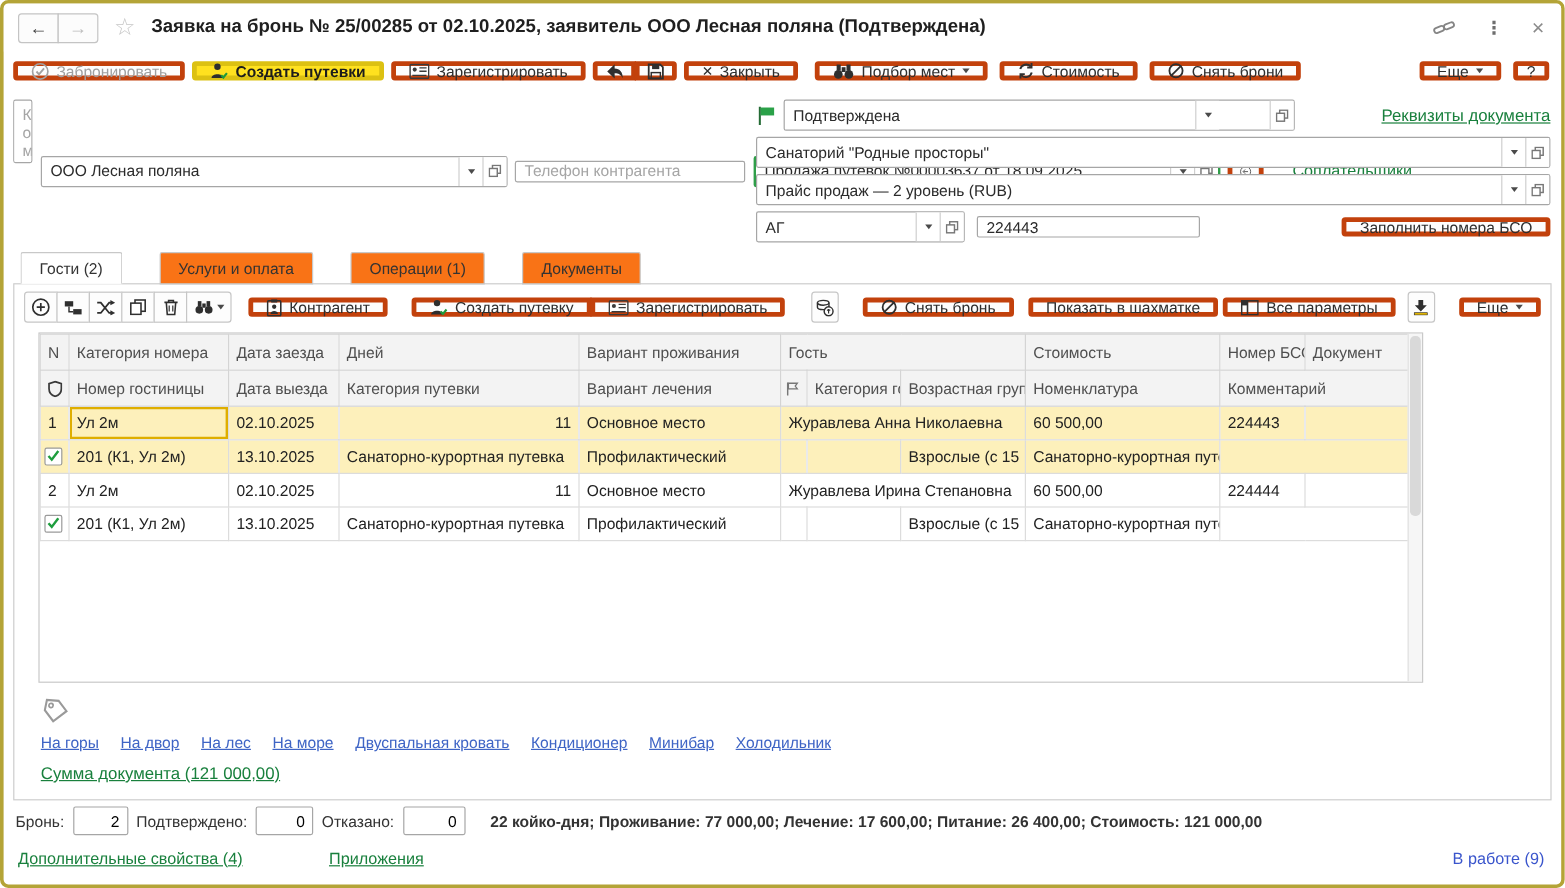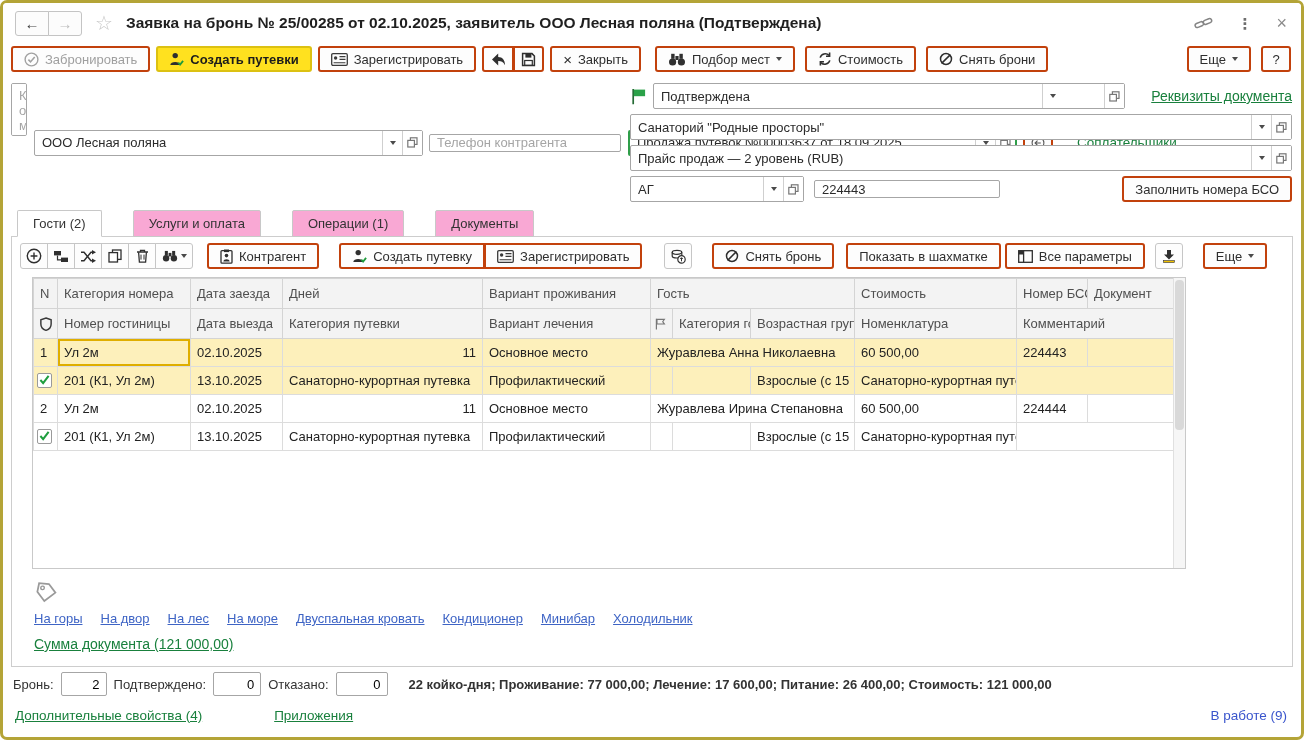--- a/index.html
+++ b/index.html
@@ -15,22 +15,22 @@
   .navbtn { width:34px; height:25px; border:1px solid #c4c4c4; background:#fcfcfc; display:flex; align-items:center; justify-content:center; font-size:15px; }
   .navbtn.back { border-radius:3px 0 0 3px; color:#3c3c3c; }
   .navbtn.fwd  { border-radius:0 3px 3px 0; margin-left:-1px; color:#bcbcbc; }
   .star { color:#c7c7c7; font-size:20px; line-height:1; margin:0 4px; }
   .wtitle { font-weight:bold; font-size:15.5px; color:#1f1f1f; white-space:nowrap; overflow:hidden; flex:1; }
   .title-icons { display:flex; align-items:center; gap:24px; margin-left:12px; }
   .dots { color:#6e6e6e; font-size:15px; font-weight:bold; line-height:1; }
   .xclose { color:#8b8b8b; font-size:18px; line-height:1; }
 
   
-  .btn { display:inline-flex; align-items:center; gap:6px; height:26px; padding:0 11px;
-         background:#fdfdfd; border:2px solid #c2410c; border-radius:3px; font-size:13px; color:#2e2e2e; white-space:nowrap; }
+  .btn { display:inline-flex; align-items:center; gap:6px; height:16px; padding:0 11px;
+         background:#fdfdfd; border:4px solid #c2410c; border-radius:3px; font-size:13px; color:#2e2e2e; white-space:nowrap; }
   .btn.icon-only { padding:0 6px; }
   .btn.yellow { background:#ffe11f; border-color:#dcc112; font-weight:bold; color:#1c1c1c; }
   .btn.disabled { color:#9f9f9f; }
   .car { width:0; height:0; border-left:3.5px solid transparent; border-right:3.5px solid transparent; border-top:4px solid #4a4a4a; display:inline-block; }
   .btn-group { display:flex; }
   .btn-group .btn { border-radius:0; margin-left:-1px; }
   .btn-group .btn:first-child { border-radius:3px 0 0 3px; margin-left:0;text-align:right; }
   .btn-group .btn:last-child { border-radius:0 3px 3px 0; }
 
   .toolbar { flex:0 0 34px; display:flex; align-items:center; padding:3px 10px 5px 8px; gap:6px; }
@@ -47,21 +47,21 @@
   .combo { display:flex; align-items:stretch; height:26px; border:1px solid #a6a6a6; border-radius:2px; background:#fff; }
   .combo.green { border:2px solid #2f9e49; }
   .combo-value { flex:1; display:flex; align-items:center; padding:0 7px; white-space:nowrap; overflow:hidden; color:#2b2b2b; }
   .combo-dd, .combo-open { width:20px; display:flex; align-items:center; justify-content:center; border-left:1px solid #cfcfcf; background:#fff; }
   .tinput { height:18px; border:1px solid #a6a6a6; border-radius:2px; font:inherit; padding:0 7px; color:#2b2b2b; }
   .glink { color:#19803d; text-decoration:underline; cursor:pointer; white-space:nowrap; }
   .blink { color:#3e64c5; text-decoration:underline; cursor:pointer; white-space:nowrap; }
 
   
   .tabs { flex:0 0 27px; display:flex; align-items:flex-end; padding-left:14px; position:relative; z-index:2; margin-bottom:-1px;gap:28px; }
-  .tab { height:27px; display:flex; align-items:center; padding:0 15px; border:1px solid #c8c8c8; background:#f9a8d4;
+  .tab { height:27px; display:flex; align-items:center; padding:0 15px; border:1px solid #c8c8c8; background:#f97316;
          border-radius:2px 2px 0 0; margin-right:3px; color:#333; cursor:pointer; }
   .tab.active { background:#fff; border-bottom-color:#fff; font-weight:normal; }
 
   
   .panel { flex:1; margin:0 8px; border:1px solid #cdcdcd; background:#fff; display:flex; flex-direction:column; padding:6px 8px; }
   .tbl-toolbar { display:flex; align-items:center; margin-bottom:8px; }
   .icon-btn { width:28px; height:26px; border:1px solid #c6c6c6; border-radius:3px; background:#fdfdfd;
               display:inline-flex; align-items:center; justify-content:center; gap:3px; }
   .icon-group { display:flex; }
   .icon-group .icon-btn { border-radius:0; margin-left:-1px; }
@@ -262,21 +262,21 @@
     </div>
 
     <div class="form-right">
       <div class="frow">
         <span>
             <svg width="17" height="17" viewBox="0 0 17 17">
               <path d="M3.2 1 V16.2" stroke="#256b35" stroke-width="1.7"></path>
               <rect x="3.9" y="1.6" width="11.2" height="6.6" fill="#2aa148"></rect>
             </svg>
           </span>
-        <div class="combo" style="width:472px;gap:42px;">
+        <div class="combo" style="width:426px;gap:42px;">
           <span class="combo-value">Подтверждена</span>
           <span class="combo-dd">
               <span class="car"></span>
             </span>
           <span class="combo-open">
               <svg width="11" height="11" viewBox="0 0 11 11">
                 <rect x="3.4" y="0.8" width="6.6" height="6.6" fill="none" stroke="#777" stroke-width="1.2"></rect>
                 <rect x="0.8" y="3.4" width="6.6" height="6.6" fill="#fff" stroke="#777" stroke-width="1.2"></rect>
               </svg>
             </span>

